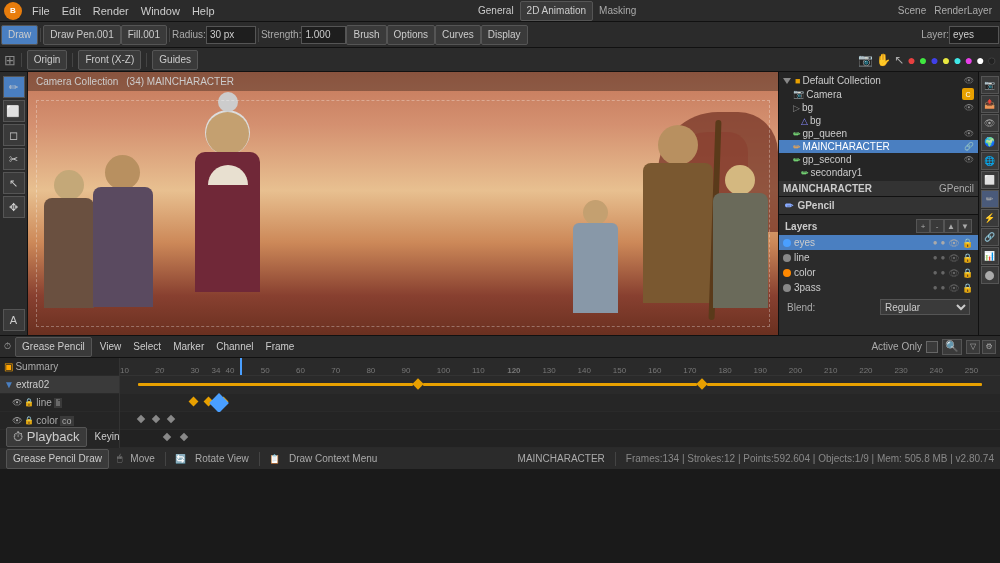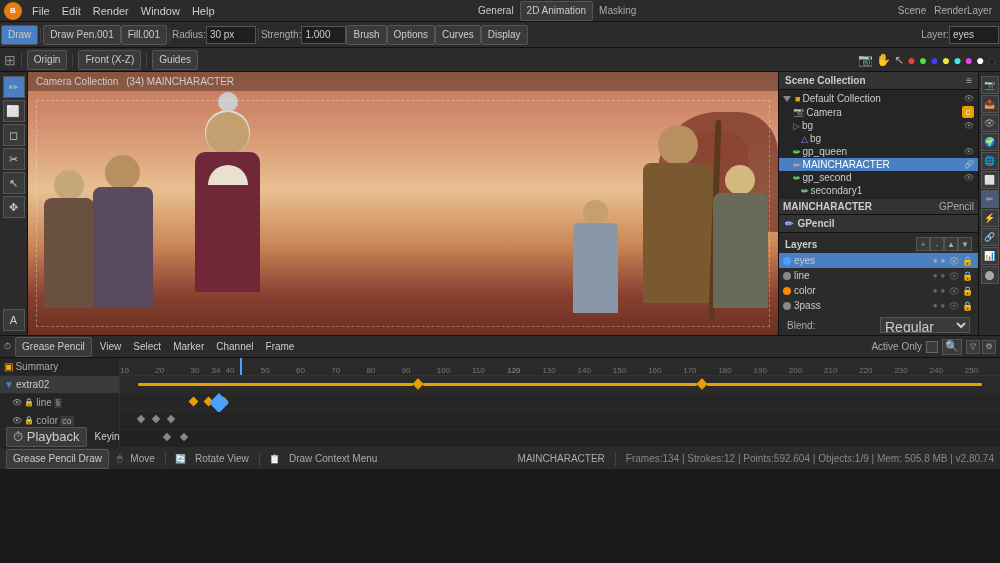--- a/index.html
+++ b/index.html
@@ -65,21 +65,21 @@
 
     
     .status-bar { height: 22px; background: #2b2b2b; border-top: 1px solid #111; display: flex; align-items: center; padding: 0 6px; gap: 8px; font-size: 10px; color: #aaa; }
     .status-sep { width: 1px; background: #444; height: 14px; margin: 0 2px; }
 
     
     ::-webkit-scrollbar { width: 6px; height: 6px; }
     ::-webkit-scrollbar-track { background: #1a1a1a; }
     ::-webkit-scrollbar-thumb { background: #444; border-radius: 3px; }
 
-    .blend-select { background: #3a3a3a; border: 1px solid #555; color: #ccc; height: 16px; font-size: 14px; width: 90px; }
+    .blend-select { background: #3a3a3a; border: 1px solid #555; color: #ccc; height: 16px; font-size: 10px; width: 90px; }
     .triangle-down { width: 0; height: 0; border-left: 4px solid transparent; border-right: 4px solid transparent; border-top: 6px solid #888; }
 
     .rs-top { display: flex; align-items: center; background: #333; padding: 2px 4px; gap: 4px; border-bottom: 1px solid #111; }
 
     
     .right-tabs { width: 22px; background: #2b2b2b; border-left: 1px solid #111; display: flex; flex-direction: column; align-items: center; padding: 4px 0; gap: 1px; }
     .right-tab { width: 18px; height: 18px; background: #3a3a3a; border: 1px solid #555; display: flex; align-items: center; justify-content: center; cursor: pointer; font-size: 9px; color: #aaa; }
     .lc-btn { width: 14px; height: 14px; background: #3a3a3a; border: 1px solid #555; display: flex; align-items: center; justify-content: center; cursor: pointer; font-size: 8px; color: #aaa; }
   </style>
 </head>
@@ -214,25 +214,20 @@
           <span>Camera Collection</span>
           <span>(34) MAINCHARACTER</span>
         </div>
       </div>
     </div>
   </div>
 
   <div style="display:flex;">
     <div class="right-sidebar">
 
-      <div class="rs-header">
-        <span>Scene Collection</span>
-        <div style="flex:1"></div>
-        <span style="color:#aaa;cursor:pointer;">≡</span>
-      </div>
 
       <div style="background:#252525;padding:2px 0;">
         <div class="tree-item">
           <span class="triangle-down" style="margin-right:2px;"></span>
           <span style="color:#e8a000;font-size:9px;">■</span>
           <span class="tree-label">Default Collection</span>
           <div class="tree-icons">
             <span style="color:#888;font-size:8px;">👁</span>
           </div>
         </div>

